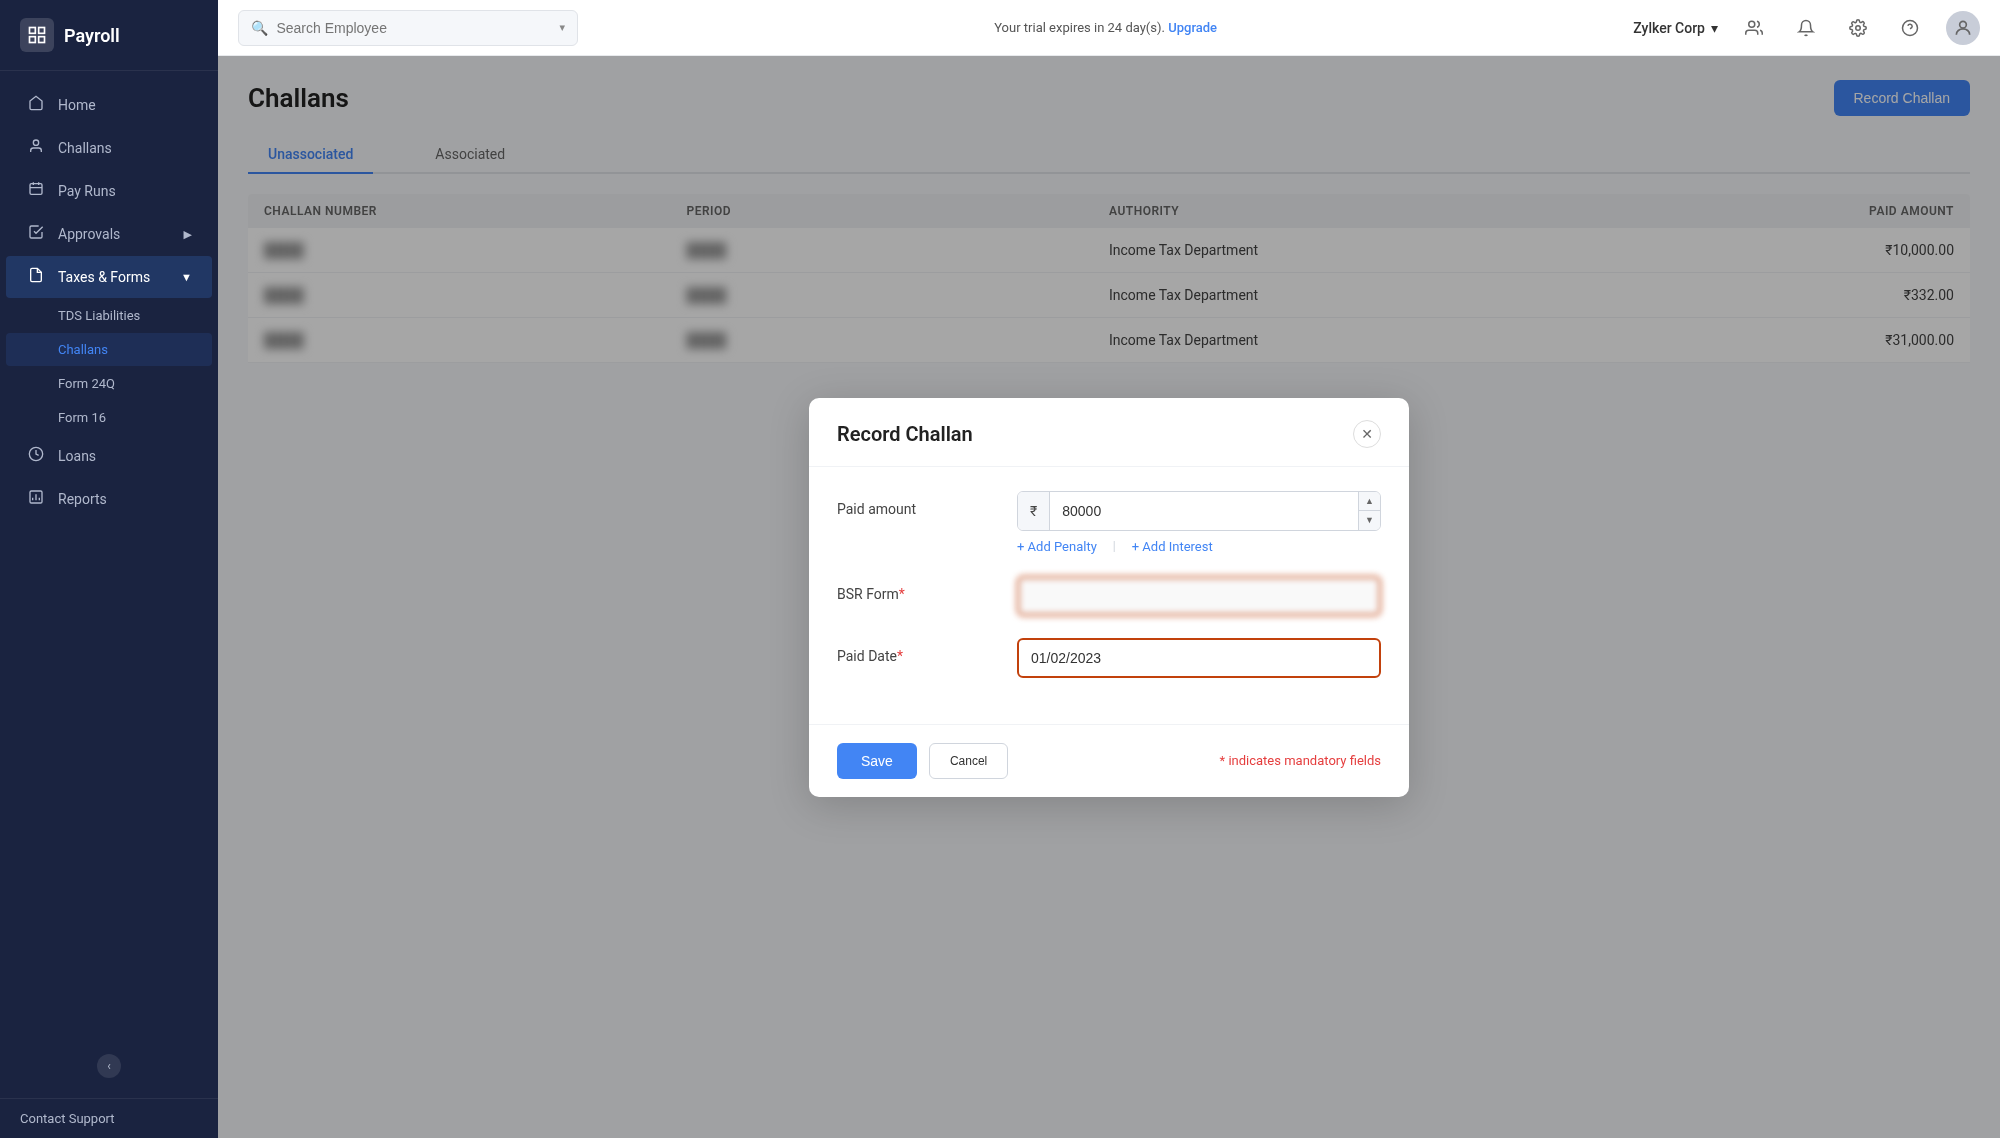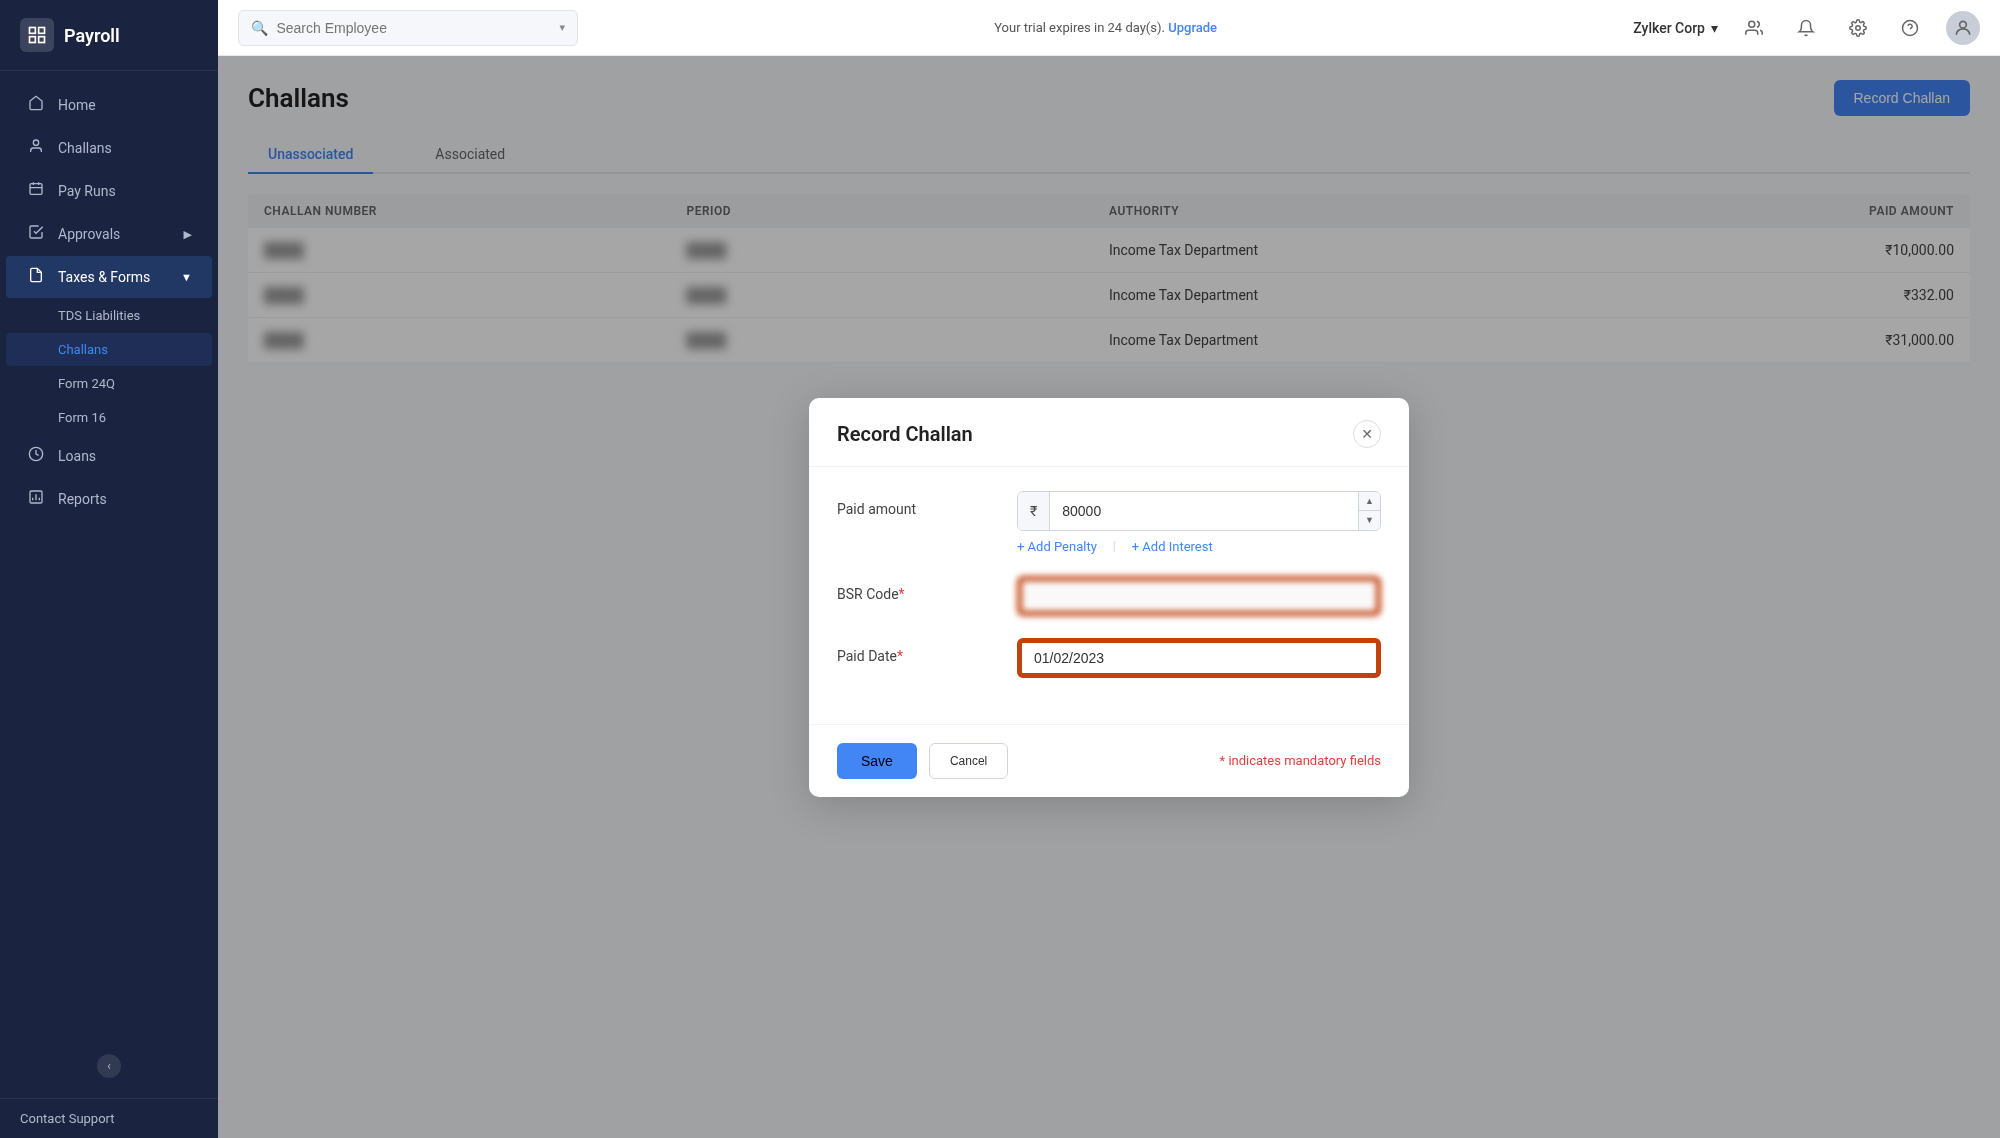--- a/index.html
+++ b/index.html
@@ -356,21 +356,21 @@
       gap: 16px;
       align-items: center;
     }
     .add-link {
       color: #4285f4;
       font-size: 13px;
       cursor: pointer;
     }
     .link-divider { color: #d0d5dd; font-size: 12px; }
     .text-input {
-      border: 5px solid #c2410c;
+      border: 2px solid #c2410c;
       border-radius: 6px;
       height: 40px;
       padding: 8px 12px;
       font-size: 14px;
       color: #333;
       outline: none;
       width: 100%;
       background: #fff;
     }
     .text-input.blurred-input {
@@ -378,21 +378,21 @@
     }
     .modal-footer {
       padding: 18px 28px;
       border-top: 1px solid #f0f2f5;
       display: flex;
       align-items: center;
       gap: 12px;
     }
     .btn-save {
       background: #4285f4;
-      color: #000000;
+      color: #ffffff;
       border: none;
       padding: 10px 24px;
       border-radius: 6px;
       font-size: 14px;
       font-weight: 500;
       cursor: pointer;
     }
     .btn-cancel {
       background: #fff;
       color: #333;
@@ -625,21 +625,21 @@
                 <span class="add-link">+ Add Penalty</span>
                 <span class="link-divider">|</span>
                 <span class="add-link">+ Add Interest</span>
               </div>
             </div>
           </div>
 
 
           <div class="form-row">
             <div class="form-label">
-              <span>BSR Code</span><span style="color:#e53e3e;">*</span>
+              <span>BSR Form</span><span style="color:#e53e3e;">*</span>
             </div>
             <div class="form-control">
               <input class="text-input blurred-input" type="text" value="" style="filter: blur(3px); background: rgb(249, 249, 249);">
             </div>
           </div>
 
           <div class="form-row">
             <div class="form-label">
               <span>Paid Date</span><span style="color:#e53e3e;">*</span>
             </div>

